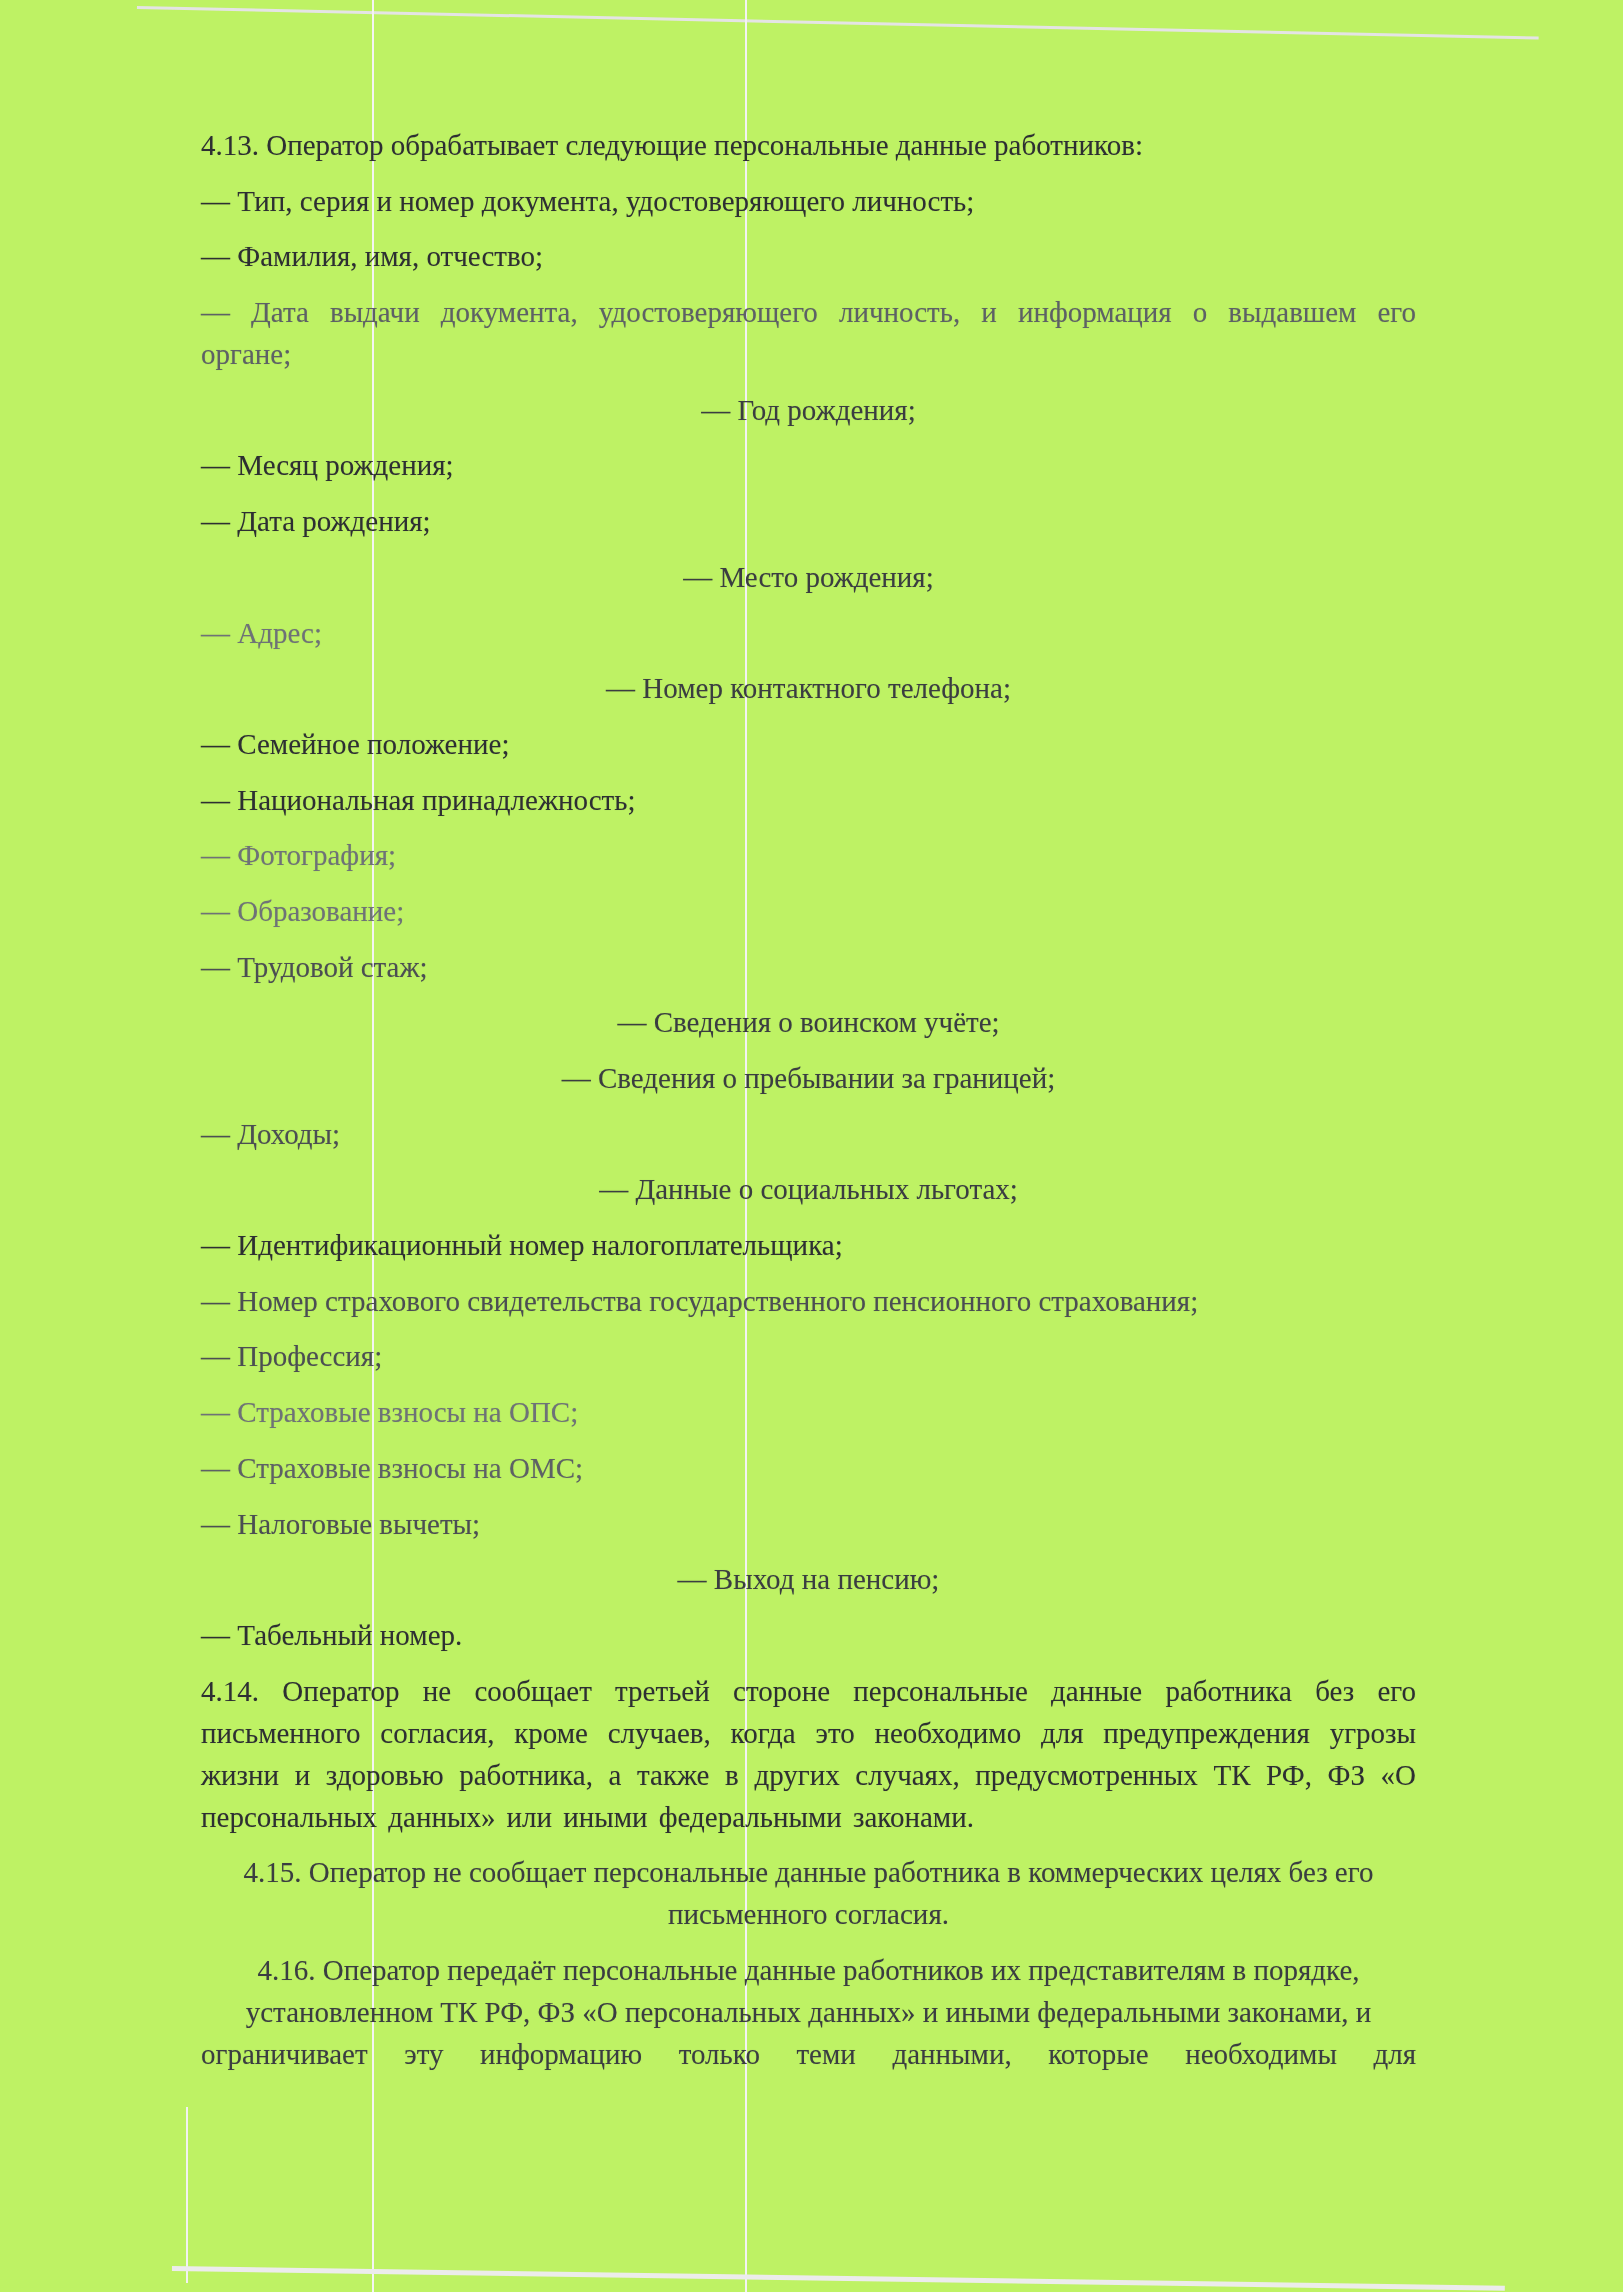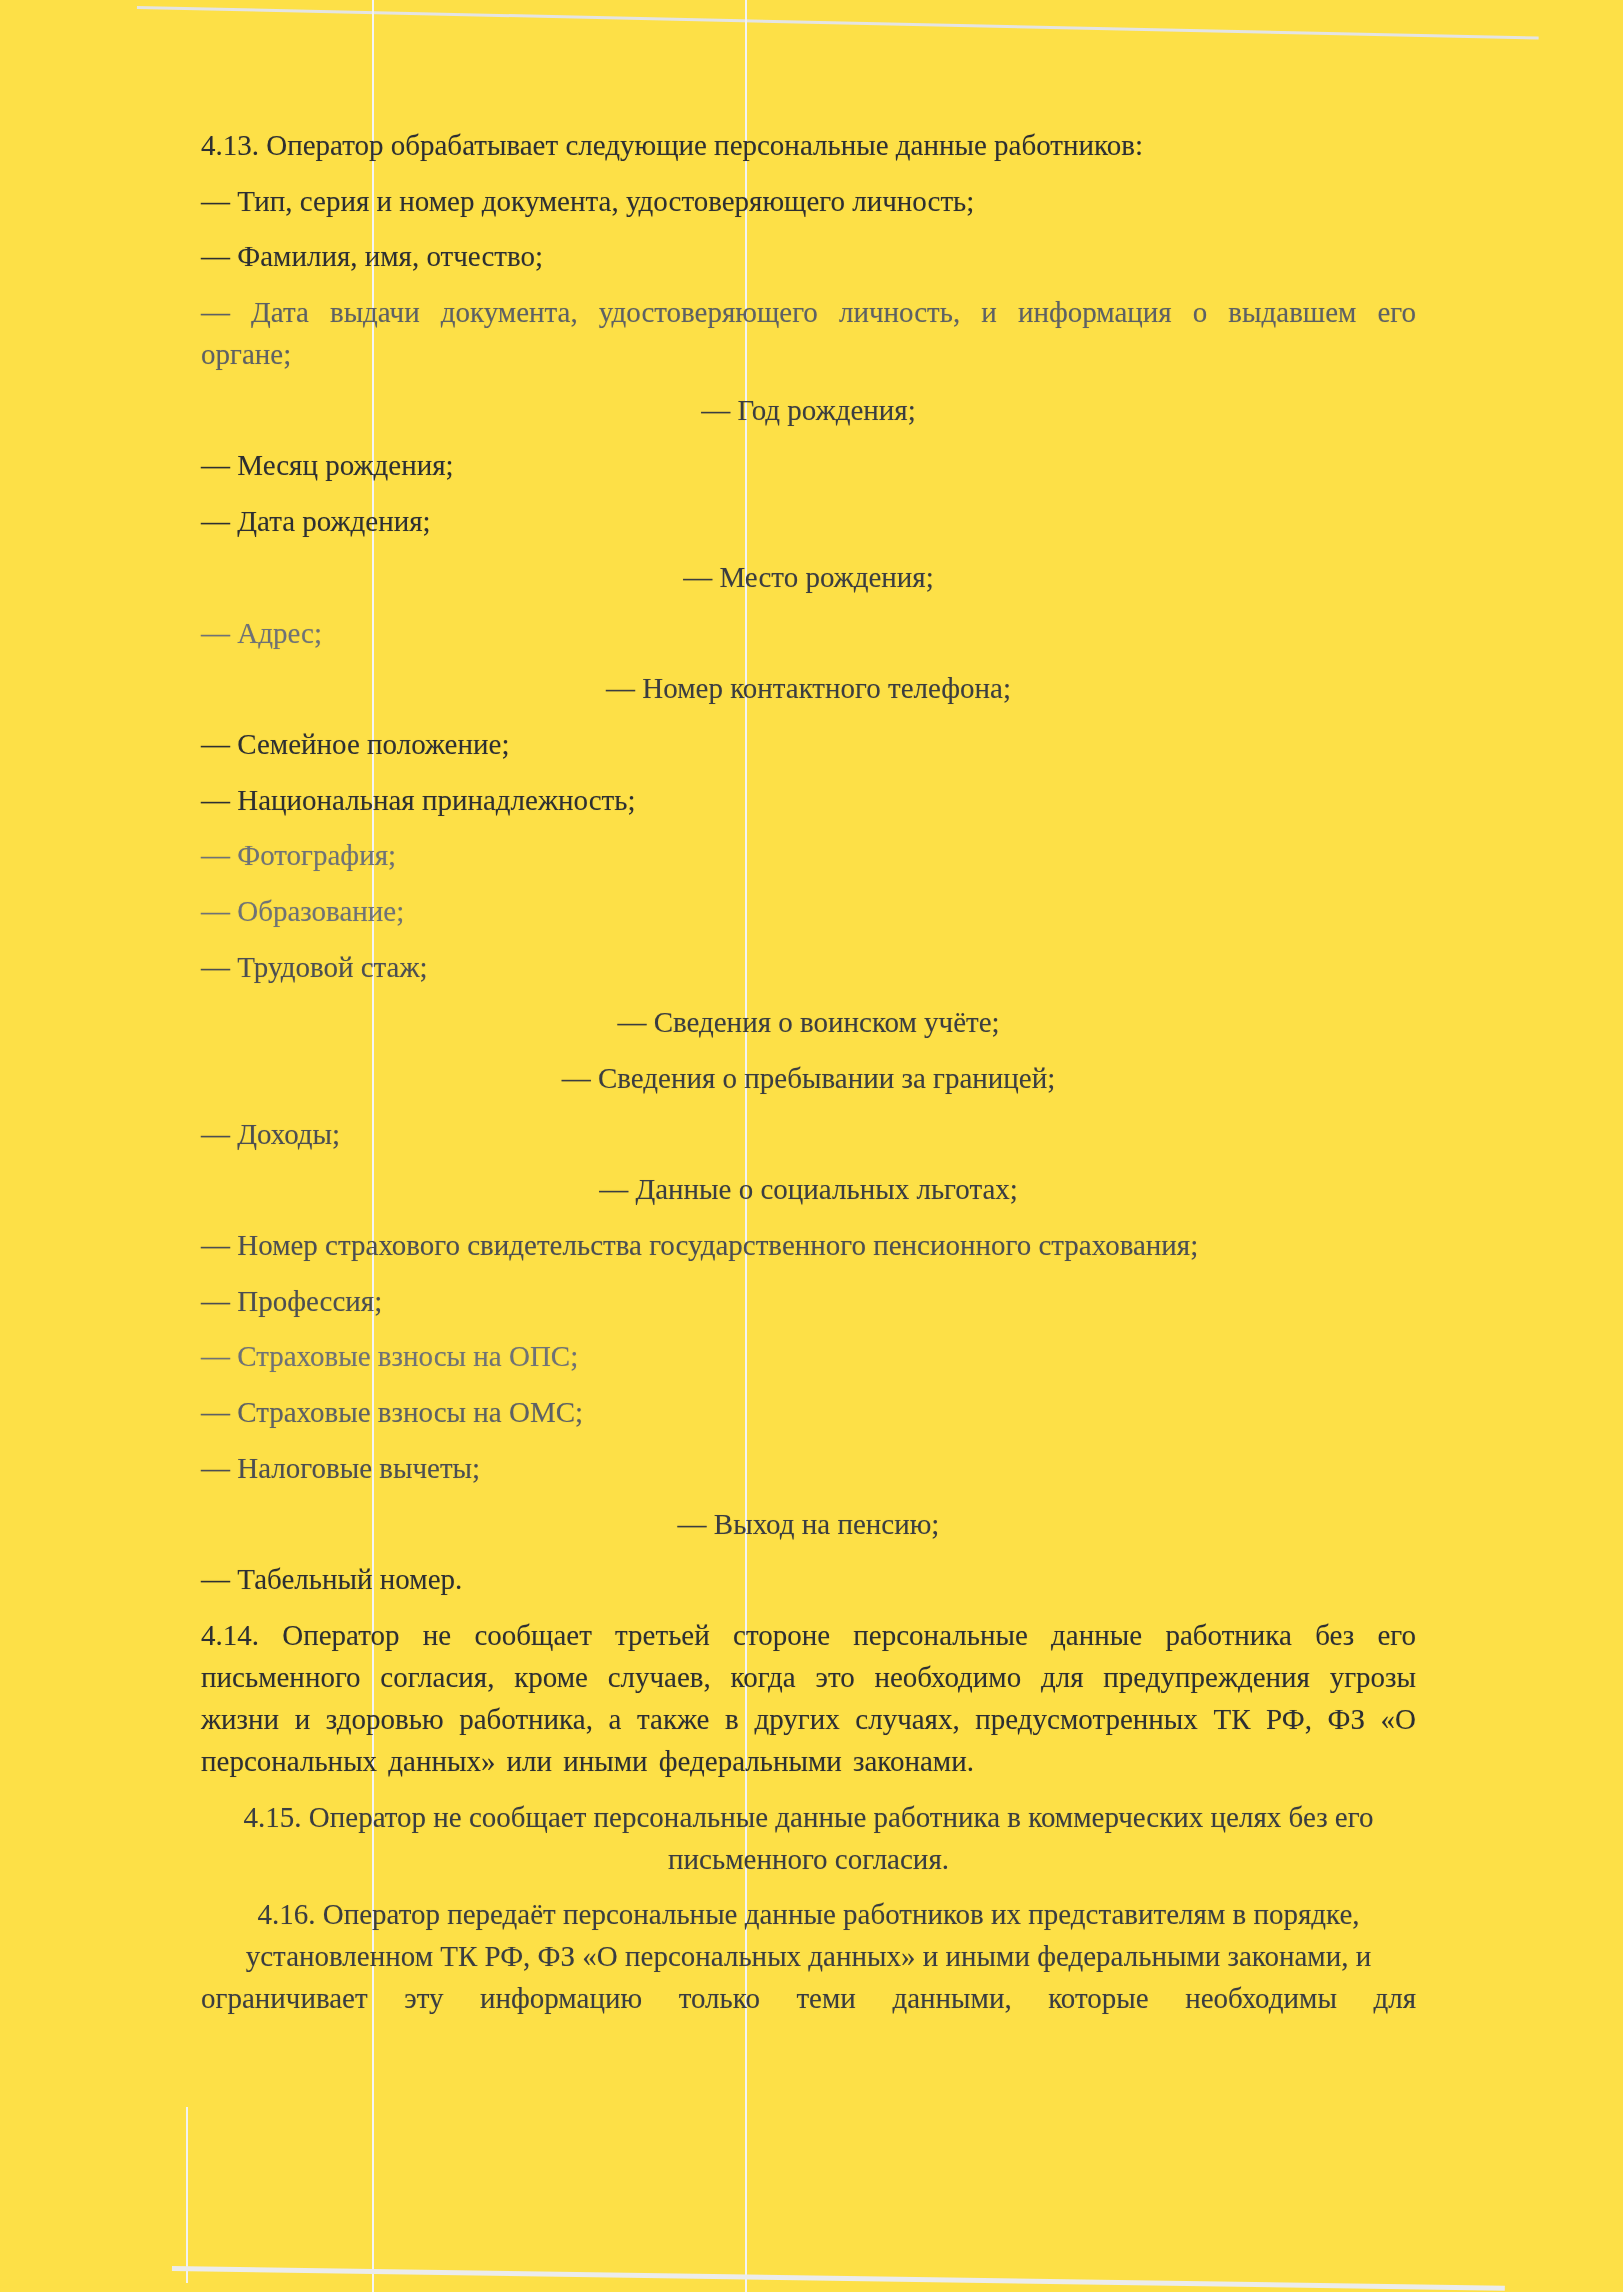--- a/index.html
+++ b/index.html
@@ -12,21 +12,21 @@
     background: #ffffff;
     position: relative;
     overflow: hidden;
     font-family: "Liberation Serif", "DejaVu Serif", serif;
   }
   .scan-page {
     position: absolute;
     left: 0; top: 0;
     width: 1623px;
     height: 2293px;
-    background: #fde047;
+    background: #bef264;
   }
   
   .artifact {
     position: absolute;
     pointer-events: none;
   }
   .artifact.top-edge {
     left: 137px; top: 5.9px;
     width: 1402px; height: 2.9px;
     background: #e4e4e4;
@@ -94,20 +94,21 @@
     <p class="ink-2">— Номер контактного телефона;</p>
     <p class="ink-1">— Семейное положение;</p>
     <p class="ink-1">— Национальная принадлежность;</p>
     <p class="ink-5">— Фотография;</p>
     <p class="ink-5">— Образование;</p>
     <p class="ink-3">— Трудовой стаж;</p>
     <p class="ink-2">— Сведения о воинском учёте;</p>
     <p class="ink-2">— Сведения о пребывании за границей;</p>
     <p class="ink-3">— Доходы;</p>
     <p class="ink-2">— Данные о социальных льготах;</p>
+    <p class="ink-1">— Идентификационный номер налогоплательщика;</p>
     <p class="ink-3">— Номер страхового свидетельства государственного пенсионного страхования;</p>
     <p class="ink-3">— Профессия;</p>
     <p class="ink-5">— Страховые взносы на ОПС;</p>
     <p class="ink-4">— Страховые взносы на ОМС;</p>
     <p class="ink-3">— Налоговые вычеты;</p>
     <p class="ink-2">— Выход на пенсию;</p>
     <p class="ink-1">— Табельный номер.</p>
 
     <p class="ink-1 para-justify ws-4">4.14. Оператор не сообщает третьей стороне персональные данные работника без его письменного согласия, кроме случаев, когда это необходимо для предупреждения угрозы жизни и здоровью работника, а также в других случаях, предусмотренных ТК РФ, ФЗ «О персональных данных» или иными федеральными законами.</p>
     <p class="ink-2 para-justify">4.15. Оператор не сообщает персональные данные работника в коммерческих целях без его письменного согласия.</p>

